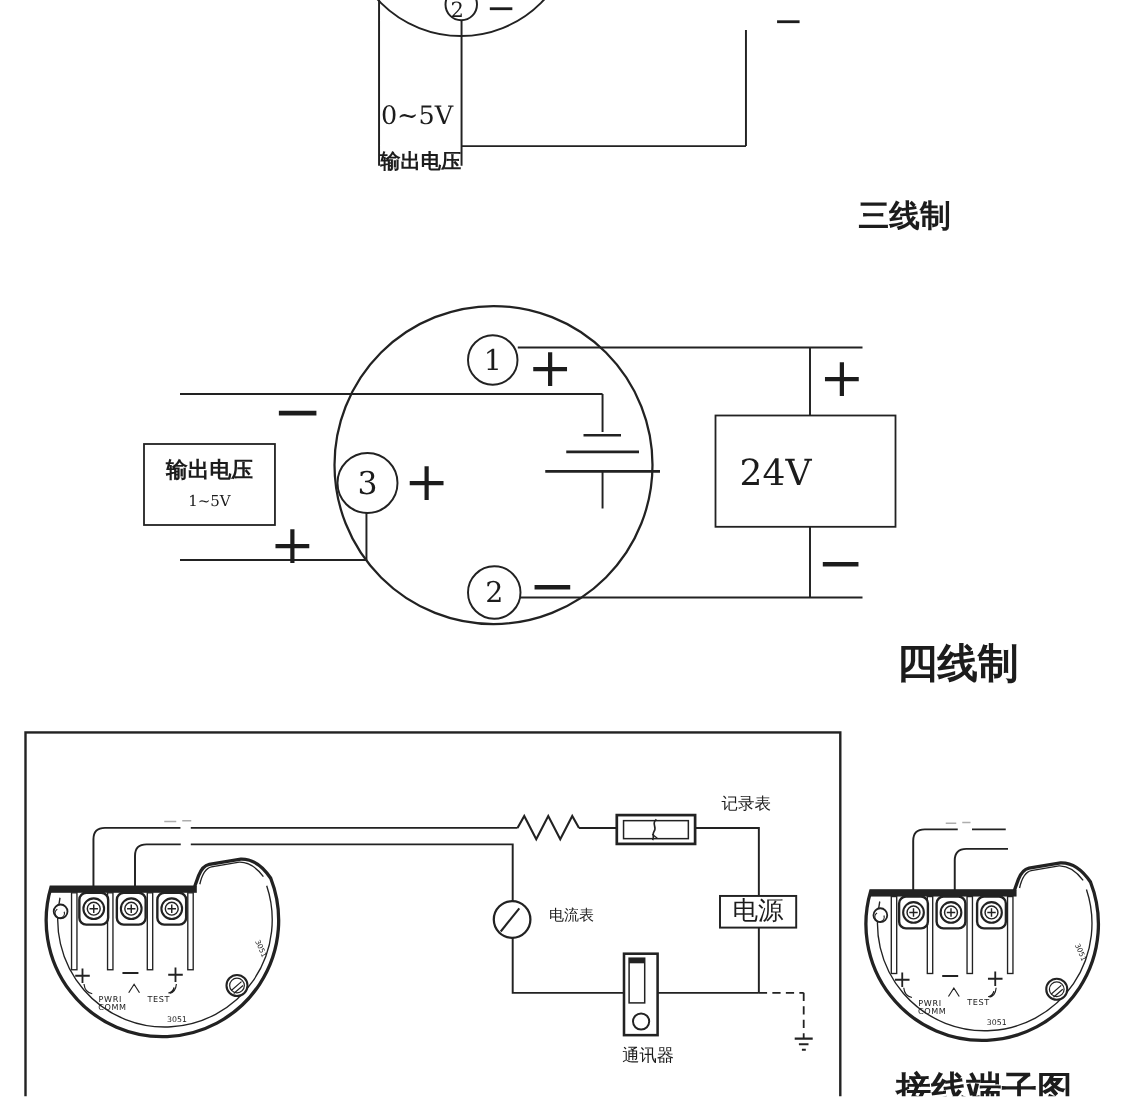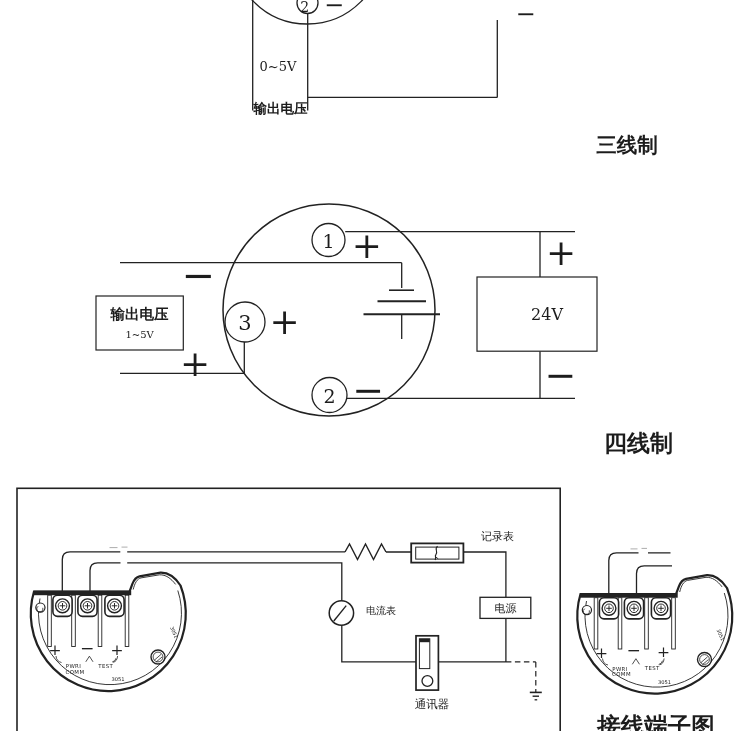--- a/index.html
+++ b/index.html
@@ -145,39 +145,39 @@
     <g>
       <path class="ln" stroke-width="1.3" d="M608.8,598 V560.5 Q608.8,552.9 616.5,552.9 H638.5 M648,552.9 H670.5"></path>
       <path class="ln" stroke-width="1.3" d="M636.5,598 V573.6 Q636.5,565.9 644.2,565.9 H672"></path>
       <path class="faint" stroke-width="1" d="M630.5,548.9 H637.5 M641.5,548.4 H647"></path>
       <use href="#tblock" transform="translate(546.5,2.5)"></use>
     </g>
   </svg>
 
   <div class="lbl ser" style="left:304.8px;top:6.5px;font-size:14px;">2</div>
   <div class="lbl ser" style="left:334px;top:4.5px;font-size:24px;">−</div>
-  <div class="lbl ser" style="left:278px;top:66px;font-size:13px;">0~5V</div>
+  <div class="lbl ser" style="left:278px;top:78px;font-size:17px;">0~5V</div>
   <div class="lbl b" style="left:280.5px;top:108.5px;font-size:13.5px;">输出电压</div>
   <div class="lbl ser" style="left:525.5px;top:13.5px;font-size:24px;">−</div>
-  <div class="lbl b" style="left:627px;top:144.5px;font-size:20.5px;font-family:Liberation Serif, serif;">三线制</div>
+  <div class="lbl b" style="left:603px;top:144.5px;font-size:20.5px;font-family:Liberation Serif, serif;">三线制</div>
 
   <div class="lbl ser" style="left:328.5px;top:240.5px;font-size:19px;">1</div>
   <div class="lbl ser" style="left:366.8px;top:246px;font-size:36px;">+</div>
   <div class="lbl ser" style="left:245px;top:322.5px;font-size:21px;">3</div>
   <div class="lbl ser" style="left:284.5px;top:321.5px;font-size:36px;">+</div>
   <div class="lbl ser" style="left:329.5px;top:395.5px;font-size:19px;">2</div>
   <div class="lbl ser" style="left:368.2px;top:390px;font-size:38px;">−</div>
   <div class="lbl ser" style="left:198.5px;top:274.5px;font-size:40px;">−</div>
   <div class="lbl ser" style="left:195px;top:363.5px;font-size:36px;">+</div>
   <div class="lbl ser" style="left:561.2px;top:252.5px;font-size:36px;">+</div>
   <div class="lbl ser" style="left:560.5px;top:375px;font-size:38px;">−</div>
-  <div class="lbl ser" style="left:547px;top:314.5px;font-size:16px;">24V</div>
+  <div class="lbl ser" style="left:517px;top:314.5px;font-size:24px;">24V</div>
   <div class="lbl b" style="left:139.6px;top:314px;font-size:14.5px;">输出电压</div>
   <div class="lbl ser" style="left:139.6px;top:334.5px;font-size:10px;">1~5V</div>
-  <div class="lbl b" style="left:638.5px;top:442.5px;font-size:23px;">四线制</div>
+  <div class="lbl b" style="left:638.5px;top:442.5px;font-size:27px;">四线制</div>
 
   <div class="lbl" style="left:497.5px;top:536.3px;font-size:11px;">记录表</div>
   <div class="lbl" style="left:381px;top:610.5px;font-size:10px;">电流表</div>
-  <div class="lbl" style="left:505.4px;top:608px;font-size:11px;">电源</div>
+  <div class="lbl" style="left:505.4px;top:608px;font-size:17px;">电源</div>
   <div class="lbl" style="left:432px;top:704.5px;font-size:11.5px;font-family:Liberation Serif, serif;">通讯器</div>
   <div class="lbl b" style="left:656px;top:727px;font-size:23.5px;">接线端子图</div>
 
 </div>
 
 </body></html>

